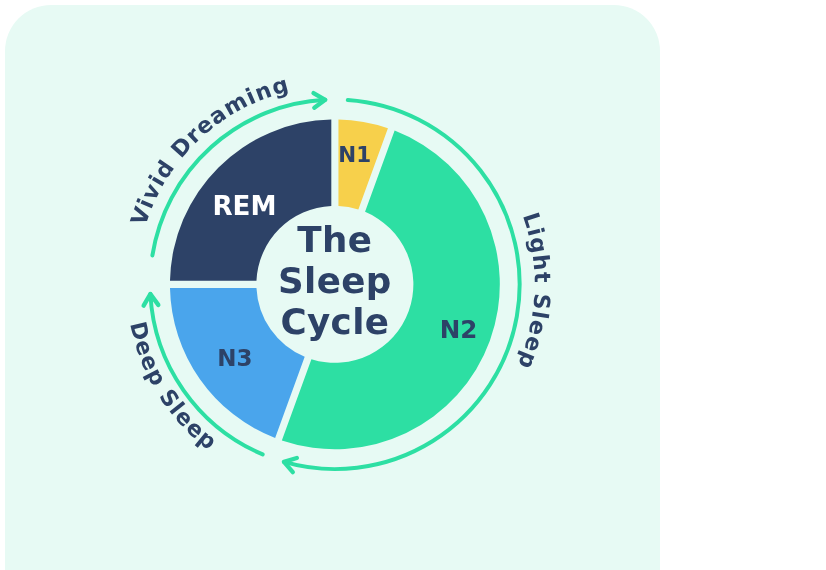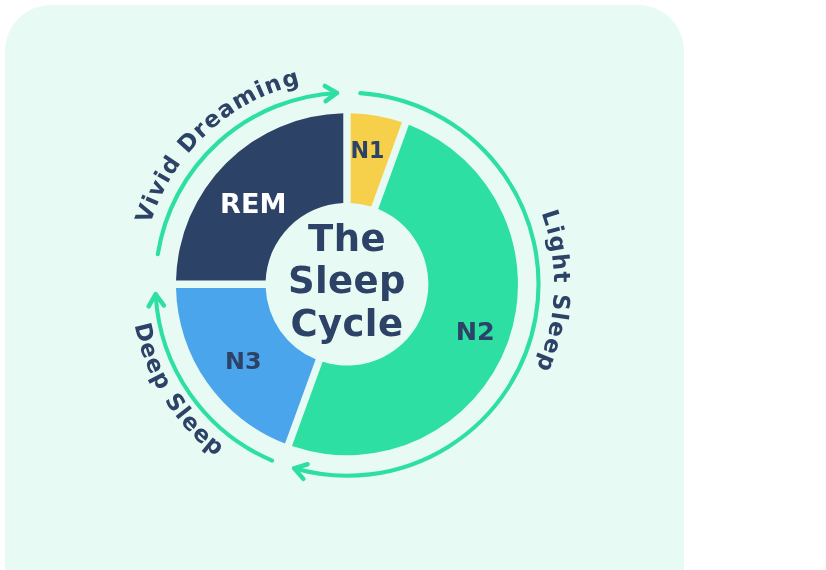--- a/index.html
+++ b/index.html
@@ -1,17 +1,17 @@
 <!DOCTYPE html>
 <html style="--navy: #2d4267; --arrow: #2ddfa3; --rem-text: #ffffff; --card-bg: #e7faf4; --page-bg: #ffffff;"><head>
 <meta charset="utf-8">
 <style>
   html,body{margin:0;padding:0;background:#ffffff;}
   .page{position:relative;width:660px;height:570px;background:var(--page-bg,#fff);
-        font-family:"DejaVu Sans","Liberation Sans",sans-serif;overflow:hidden;padding-left:24px;}
+        font-family:"DejaVu Sans","Liberation Sans",sans-serif;overflow:hidden;}
   .card{position:absolute;left:5px;top:5px;right:0;bottom:0;
         background:var(--card-bg,#e7faf4);border-radius:46px 46px 0 0;}
   svg{position:absolute;left:0;top:0;width:100%;height:100%;}
   .seg-label{font-weight:bold;text-anchor:middle;fill:var(--navy,#2d4267);}
   .seg-label.on-dark{fill:var(--rem-text,#ffffff);}
   .title-line{font-weight:bold;font-size:45px;text-anchor:middle;
               fill:var(--navy,#2d4267);letter-spacing:0.5px;}
   .outer-label{font-weight:bold;font-size:28px;fill:var(--navy,#2d4267);
                letter-spacing:1.5px;text-anchor:middle;}
   .arrow-arc{fill:none;stroke:var(--arrow,#2ddfa3);stroke-width:5;stroke-linecap:round;}

